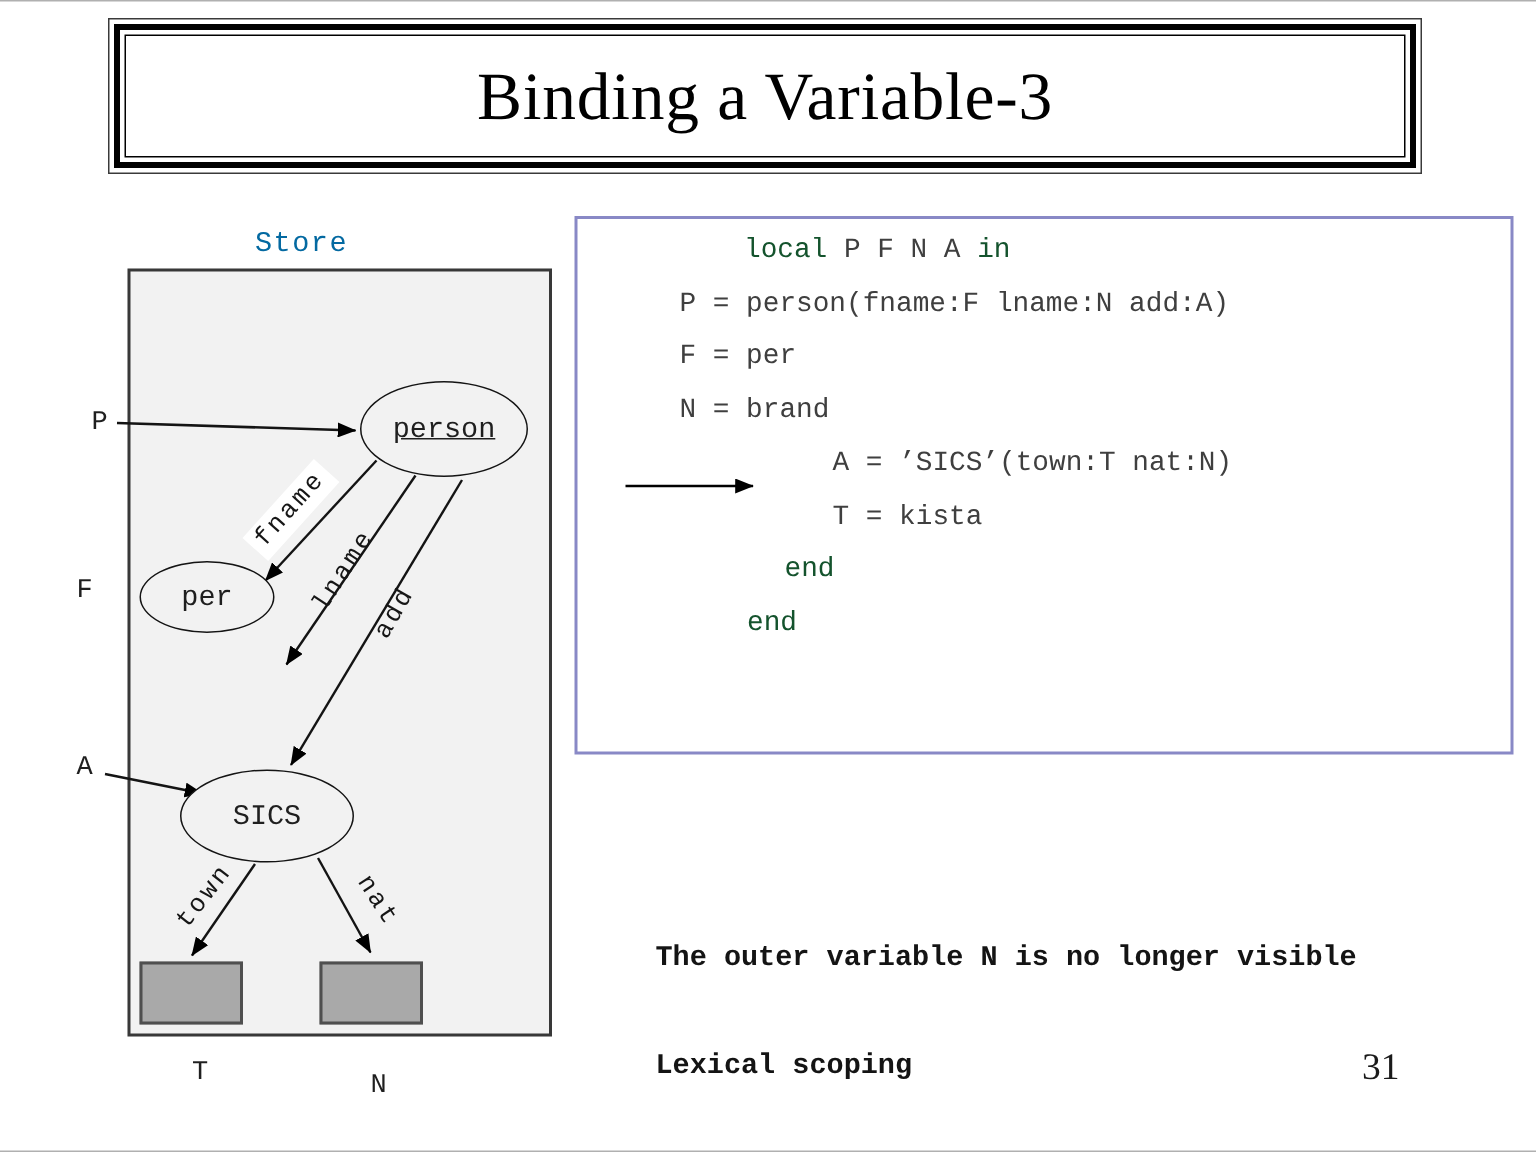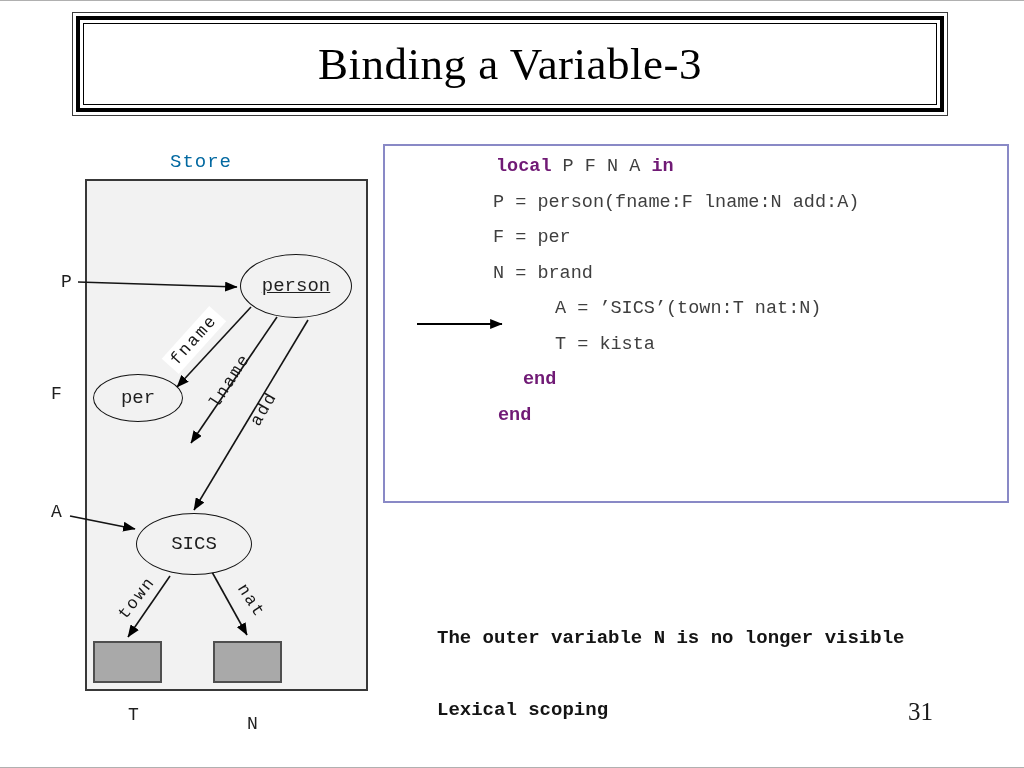--- a/index.html
+++ b/index.html
@@ -19,21 +19,21 @@
   .store-title{position:absolute;left:170px;top:150px;font:19px "Liberation Mono",monospace;
                color:#0369a1;letter-spacing:1px;}
   .store-box{position:absolute;left:85px;top:178px;width:283px;height:512px;
              background:#f2f2f2;border:2px solid #383838;box-sizing:border-box;z-index:1;}
   .oval{position:absolute;border:1.5px solid #141414;border-radius:50%;background:#f2f2f2;
         display:flex;align-items:center;justify-content:center;z-index:3;
         font:19px "Liberation Mono",monospace;color:#1f1f1f;}
   .oval.person{left:240px;top:253px;width:110px;height:62px;text-decoration:underline;}
   .oval.per{left:93px;top:373px;width:88px;height:46px;}
   .oval.brand{left:102px;top:434px;width:88px;height:43px;}
-  .oval.sics{left:136px;top:512px;width:114px;height:60px;}
+  .oval.sics{left:120px;top:512px;width:114px;height:60px;}
 
   .var-label{position:absolute;font:18px "Liberation Mono",monospace;color:#1f1f1f;z-index:3;}
   .vl-p{left:61px;top:271px;} .vl-f{left:51px;top:383px;} .vl-a{left:51px;top:501px;}
   .vl-t{left:128px;top:704px;} .vl-n{left:247px;top:713px;}
 
   .value-box{position:absolute;width:69px;height:42px;background:#a9a9a9;
              border:2px solid #4f4f4f;box-sizing:border-box;z-index:3;}
   .vb-town{left:93px;top:640px;} .vb-nat{left:213px;top:640px;}
 
   .edge-label{position:absolute;font:17px "Liberation Mono",monospace;color:#161616;
@@ -46,22 +46,22 @@
   .el-nat{left:251px;top:600px;--r:57deg;}
 
   .arrows{position:absolute;left:0;top:0;width:1024px;height:768px;z-index:2;pointer-events:none;}
 
   
   .code-box{position:absolute;left:383px;top:143px;width:626px;height:359px;
             border:2px solid #8989c6;box-sizing:border-box;background:#fff;
             padding-top:3px;z-index:1;}
   .cl{height:35.5px;line-height:35.5px;white-space:pre;
       font-family:"Liberation Mono",monospace;font-size:18.5px;color:#3f3f3f;}
-  .kw{color:#701a75;font-weight:bold;}
-  .i-a{margin-left:111px;} .i-b{margin-left:108px;} .i-c{margin-left:140px;}
+  .kw{color:#14532d;font-weight:normal;}
+  .i-a{margin-left:111px;} .i-b{margin-left:68px;} .i-c{margin-left:140px;}
   .i-d{margin-left:170px;} .i-e{margin-left:138px;} .i-f{margin-left:113px;}
 
   
   .note{position:absolute;left:437px;top:577px;font-family:"Liberation Mono",monospace;
         font-size:19px;font-weight:bold;color:#141414;line-height:24px;white-space:pre;}
 
   .page-num{position:absolute;left:908px;top:697px;font-family:"Liberation Serif",serif;
             font-size:25px;color:#1a1a1a;}
 </style>
 </head>

